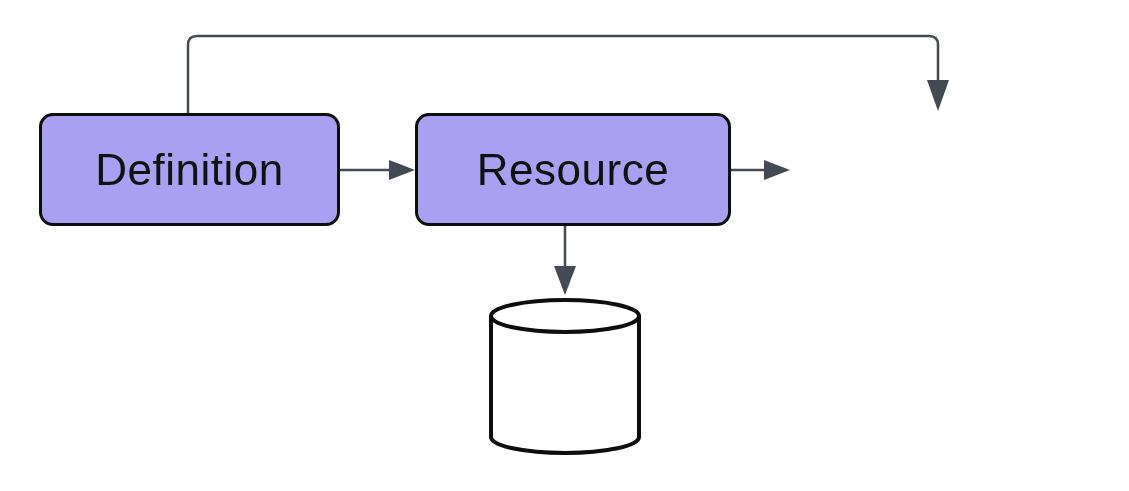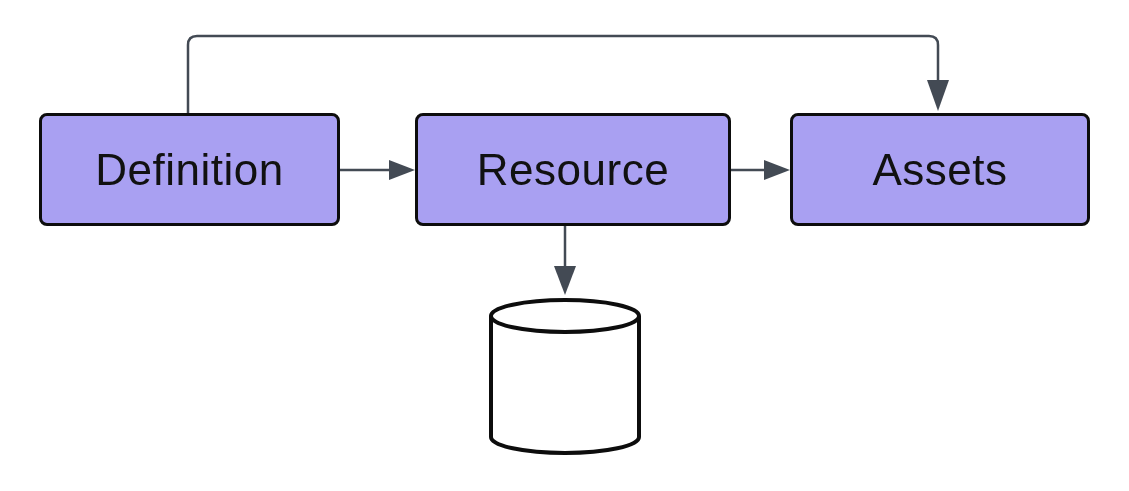--- a/index.html
+++ b/index.html
@@ -26,21 +26,21 @@
   .layer {
     position: absolute;
     inset: 0;
     width: 1129px;
     height: 491px;
   }
   .node {
     position: absolute;
     background: var(--node-fill);
     border: 3.5px solid var(--node-border);
-    border-radius: 8px;
+    border-radius: 14px;
     display: flex;
     align-items: center;
     justify-content: center;
     color: var(--node-text);
     font-size: 44px;
     font-weight: 400;
     letter-spacing: 0.5px;
   }
   .node-definition { left: 39px;  top: 113px; width: 301px; height: 113px; }
   .node-resource   { left: 415px; top: 113px; width: 316px; height: 113px; }
@@ -84,17 +84,14 @@
   </svg>
 
   <div class="node node-definition">
     <span>Definition</span>
   </div>
 
   <div class="node node-resource">
     <span>Resource</span>
   </div>
 
-  <div class="node node-assets">
-    <span>Assets</span>
-  </div>
 
 </div>
 
 </body></html>

